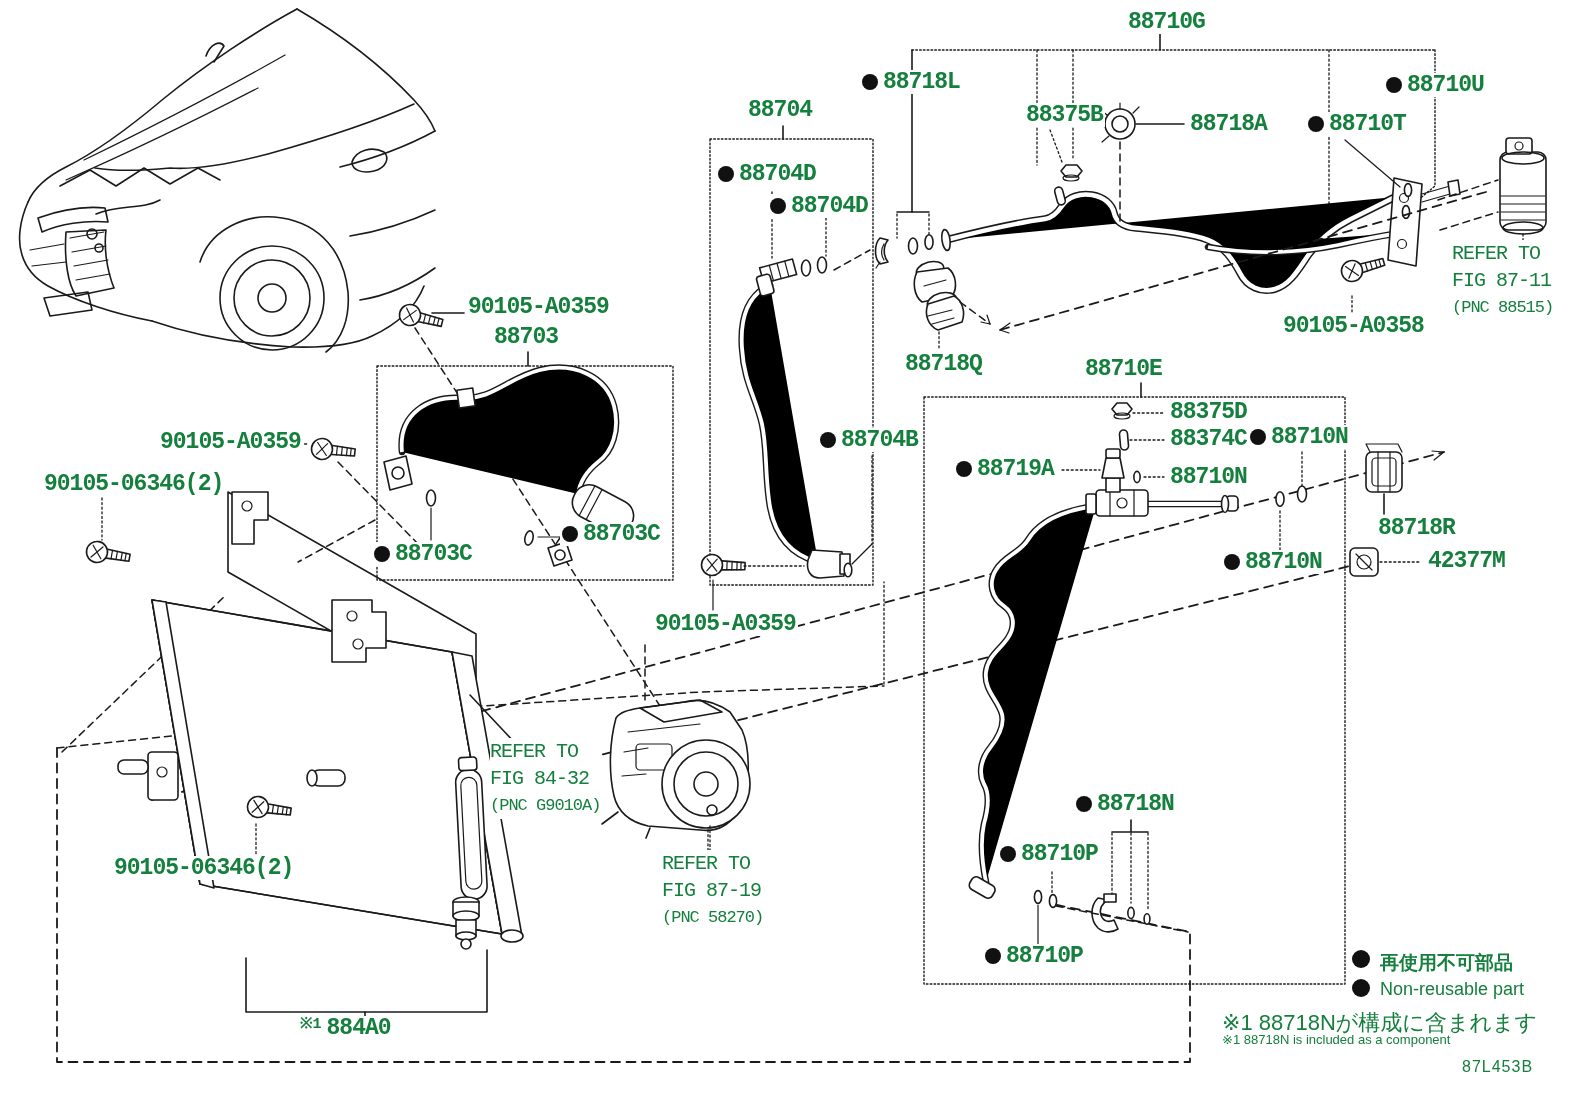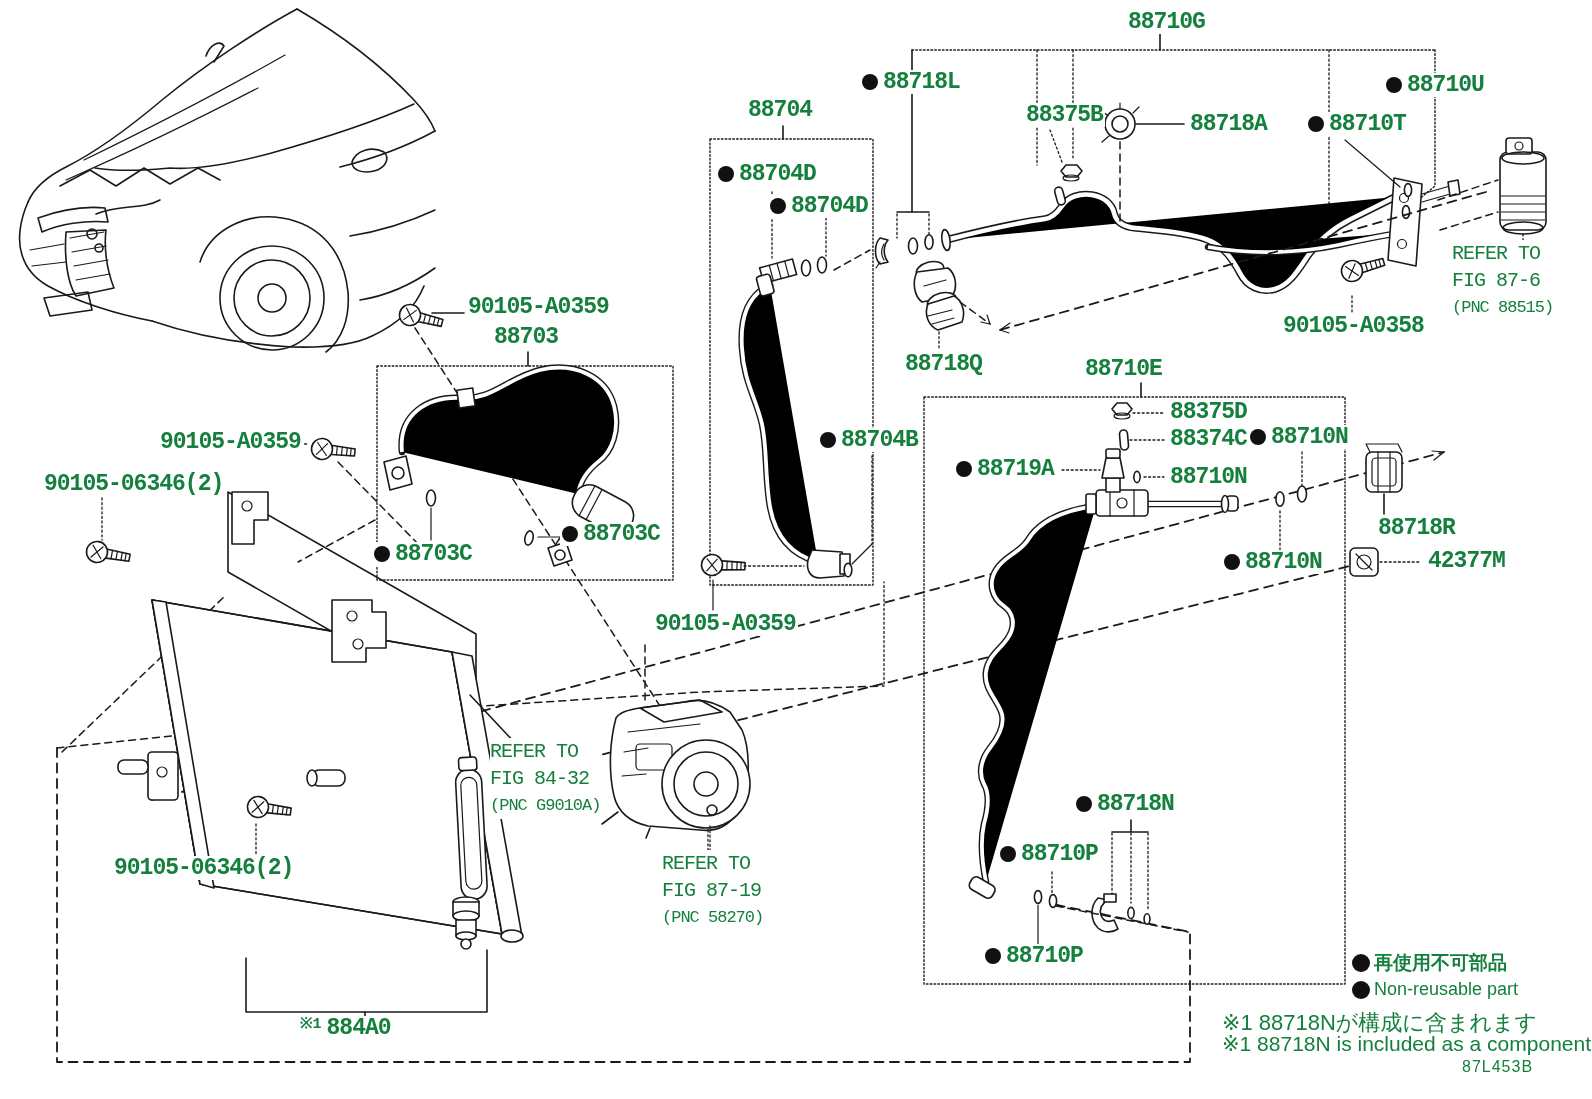--- a/index.html
+++ b/index.html
@@ -20,24 +20,24 @@
   .pi2{stroke:#ffffff;stroke-width:3.8;}
   .plbl{position:absolute;display:flex;align-items:center;gap:5px;background:#fff;padding:0 2px;
         font-family:"Liberation Mono","DejaVu Sans Mono",monospace;font-weight:700;font-size:23px;
         line-height:1.05;white-space:nowrap;letter-spacing:-1px;}
   .nrdot{display:inline-block;width:16px;height:16px;border-radius:50%;background:#111;flex:none;}
   .nrdot.big{width:18px;height:18px;}
   .fn{font-size:15px;align-self:flex-start;margin-top:1px;letter-spacing:0;}
   .ref{position:absolute;font-family:"Liberation Mono","DejaVu Sans Mono",monospace;font-weight:400;
        font-size:20px;line-height:27px;background:#fff;white-space:nowrap;letter-spacing:-1px;}
   .ref .pnc{font-size:17px;}
-  .legend-row{position:absolute;display:flex;align-items:center;gap:4px;white-space:nowrap;}
+  .legend-row{position:absolute;display:flex;gap:10px;white-space:nowrap;}
   .legend-row.jp{font-size:19px;font-weight:600;}
   .legend-row.en{font-size:18px;}
-  .note{position:absolute;font-size:21px;white-space:nowrap;}
+  .note{position:absolute;font-size:13px;white-space:nowrap;}
   .note.jp{font-size:22px;}
   .code{position:absolute;font-size:16px;letter-spacing:1px;}
 </style>
 </head>
 <body>
 
 <div id="stage">
 
 <svg id="art" width="1592" height="1099" viewBox="0 0 1592 1099">
   <defs>
@@ -459,21 +459,21 @@
   <div class="plbl" style="left:112px;top:856px">
       <span>90105-06346(2)</span>
     </div>
   <div class="plbl" style="left:298px;top:1016px">
       <span class="fn">※1</span>
       <span>884A0</span>
     </div>
 
   <div class="ref" style="left:1452px;top:240px">
     <div>REFER TO</div>
-    <div>FIG 87-6</div>
+    <div>FIG 87-11</div>
     <div class="pnc">(PNC 88515)</div>
   </div>
   <div class="ref" style="left:490px;top:738px">
     <div>REFER TO</div>
     <div>FIG 84-32</div>
     <div class="pnc">(PNC G9010A)</div>
   </div>
   <div class="ref" style="left:662px;top:850px">
     <div>REFER TO</div>
     <div>FIG 87-19</div>

